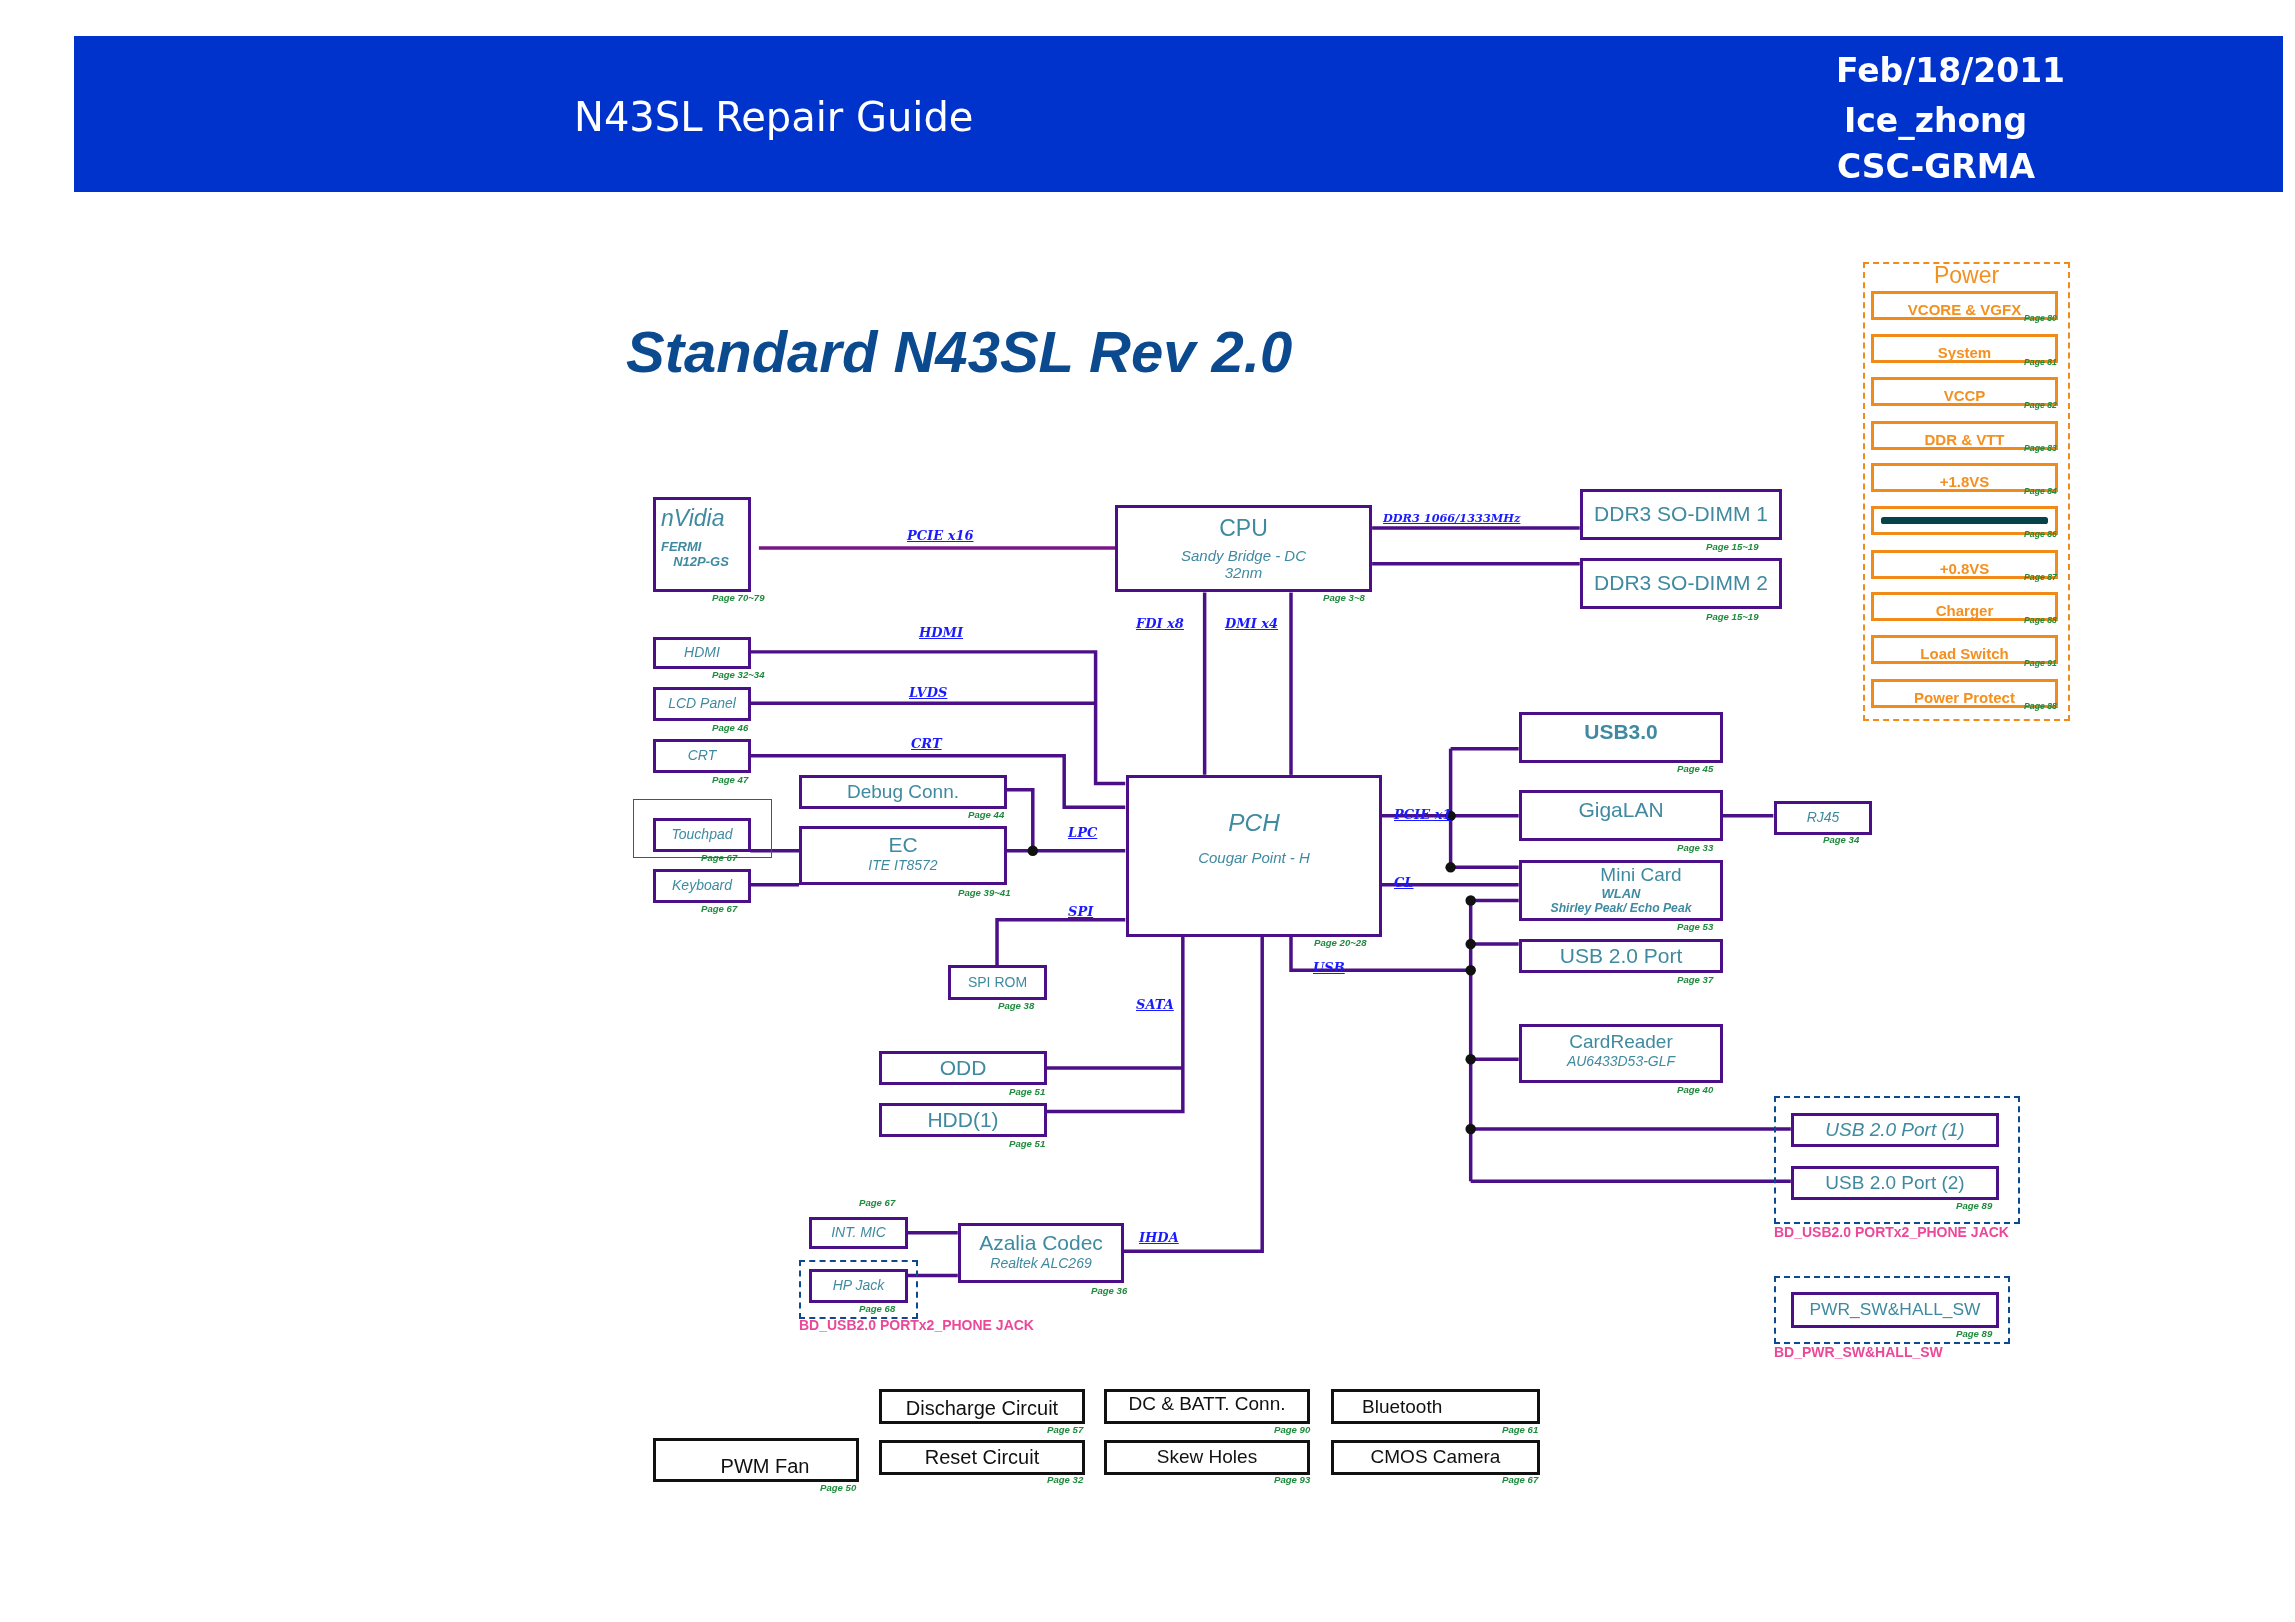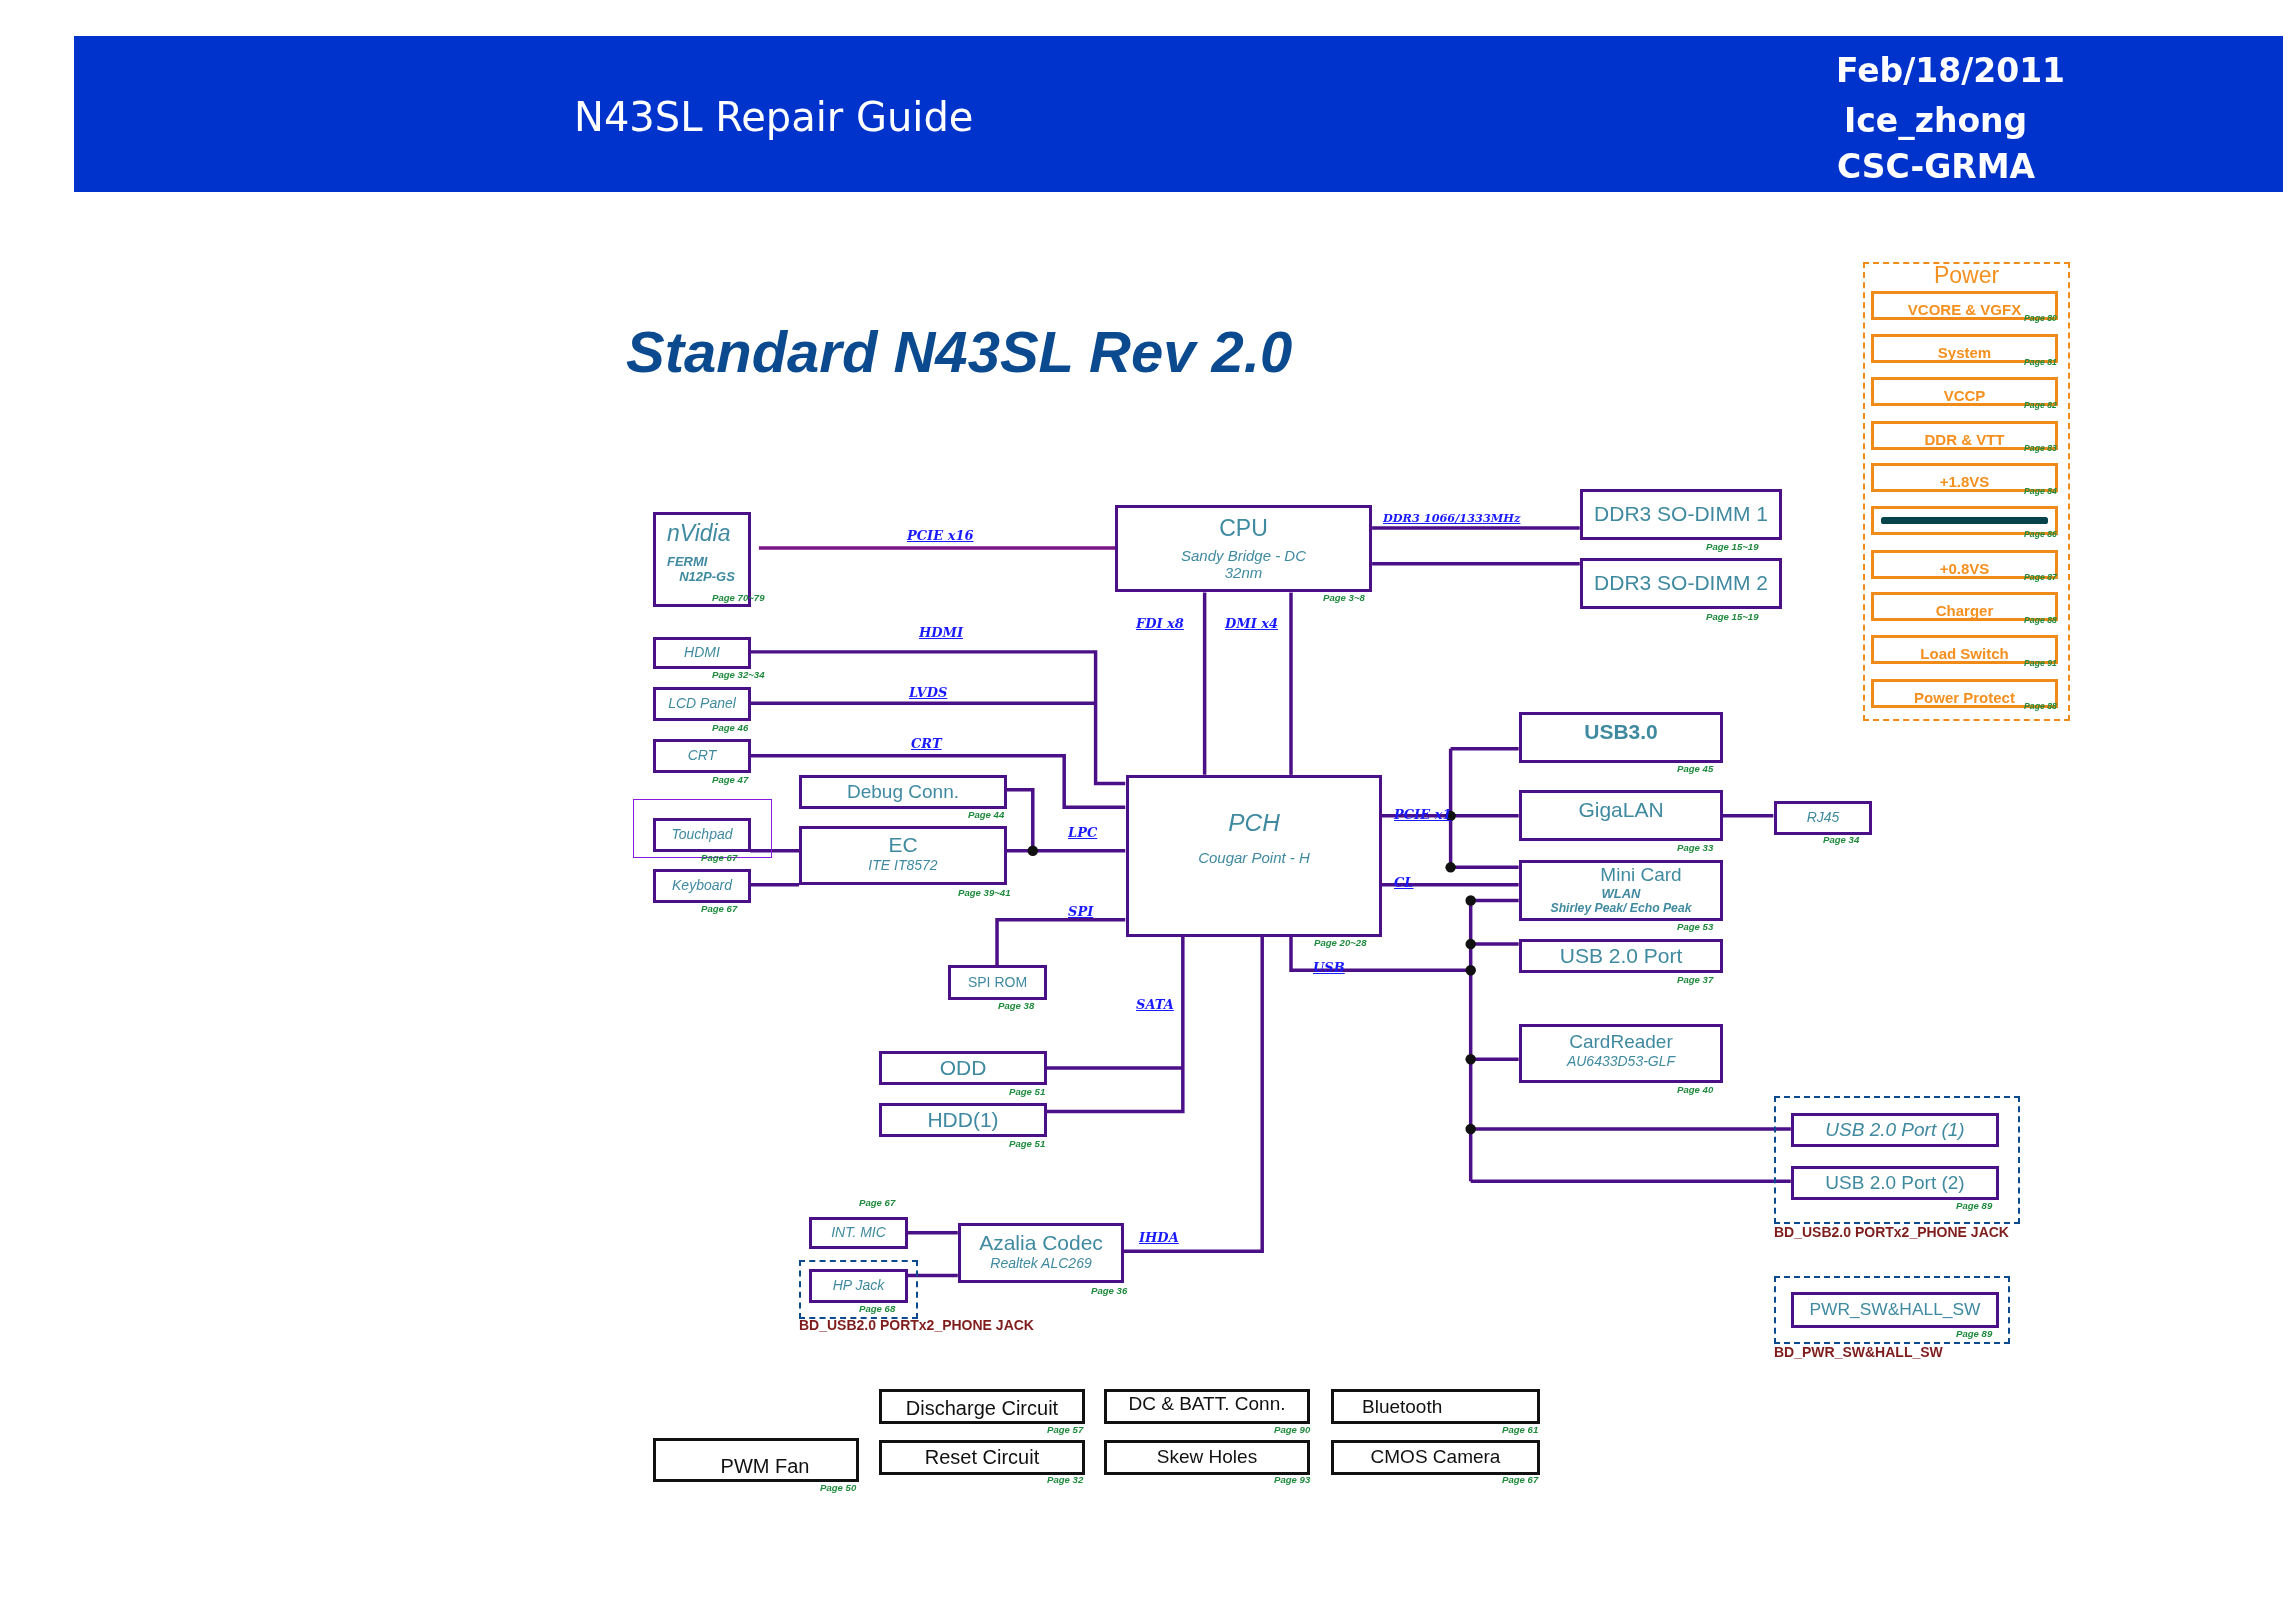--- a/index.html
+++ b/index.html
@@ -12,21 +12,21 @@
   .box { position:absolute; box-sizing:border-box; border:3.5px solid #4b0f87; background:#fff; text-align:center; color:#3f8aa0; }
   .box .t { display:block; white-space:nowrap; }
   .box.blk { border-color:#111; color:#111; }
   .pg { position:absolute; font-size:9.6px; font-weight:bold; font-style:italic; color:#1e8a3c; white-space:nowrap; }
   .bus { position:absolute; font-size:13px; font-weight:bold; font-style:italic; color:#1a1aff; font-family:"DejaVu Serif", serif; white-space:nowrap; text-decoration:underline; }
   .pwr-box { position:absolute; left:1863px; top:262px; width:207px; height:459px; border:2.6px dashed #f08a18; box-sizing:border-box; }
   .pwr-title { position:absolute; left:1863px; width:207px; top:262px; text-align:center; color:#f49020; font-size:23px; }
   .pwr-item { position:absolute; left:1871px; width:187px; height:29px; border:3.5px solid #f08a18; box-sizing:border-box; text-align:center; color:#f49020; font-size:15px; font-weight:bold; line-height:31px; white-space:nowrap; }
   .pwr-pg { position:absolute; left:2024px; font-size:8.7px; font-weight:bold; font-style:italic; color:#1e8a3c; white-space:nowrap; }
   .dash { position:absolute; border:2.6px dashed #0b4a8f; box-sizing:border-box; }
-  .dash-label { position:absolute; color:#7f1d1d; font-size:14px; font-weight:bold; white-space:nowrap; }
+  .dash-label { position:absolute; color:#ec4899; font-size:14px; font-weight:bold; white-space:nowrap; }
   .strike { position:absolute; left:7px; right:7px; top:7.9px; height:7px; background:#07434a; border-radius:2.6px; }
 </style>
 </head>
 <body>
 
 <div class="header"></div>
 <div class="h-title">N43SL Repair Guide</div>
 <div class="h-right" style="left:1836px; top:51px;">Feb/18/2011</div>
 <div class="h-right" style="left:1844px; top:101px;">Ice_zhong</div>
 <div class="h-right" style="left:1837px; top:147px;">CSC-GRMA</div>
@@ -103,21 +103,21 @@
 <div class="bus" style="left:1136px; top:616px;">FDI x8</div>
 <div class="bus" style="left:1225px; top:616px;">DMI x4</div>
 <div class="bus" style="left:1068px; top:825px;">LPC</div>
 <div class="bus" style="left:1068px; top:904px;">SPI</div>
 <div class="bus" style="left:1394px; top:807px;">PCIE x1</div>
 <div class="bus" style="left:1394px; top:875px;">CL</div>
 <div class="bus" style="left:1313px; top:960px;">USB</div>
 <div class="bus" style="left:1136px; top:997px;">SATA</div>
 <div class="bus" style="left:1139px; top:1230px;">IHDA</div>
 
-<div class="box" style="left:653px; top:497px; width:98px; height:95px; text-align:left; padding-left:11px;margin-top:15px;">
+<div class="box" style="left:653px; top:497px; width:98px; height:95px; text-align:left; padding-left:5px;">
   <span class="t" style="font-size:23px; font-style:italic; margin-top:5.2px;">nVidia</span>
   <span class="t" style="font-size:13px; font-style:italic; font-weight:bold; margin-top:7px;">FERMI</span>
   <span class="t" style="font-size:13px; font-style:italic; font-weight:bold; padding-left:12.2px;">N12P-GS</span>
 </div>
 <div class="pg" style="left:712px; top:592px;">Page 70~79</div>
 
 <div class="box" style="left:1115px; top:505px; width:257px; height:87px;">
   <span class="t" style="font-size:23px; margin-top:7px;">CPU</span>
   <span class="t" style="font-size:15px; font-style:italic; margin-top:5.2px;">Sandy Bridge - DC</span>
   <span class="t" style="font-size:15px; font-style:italic;">32nm</span>

